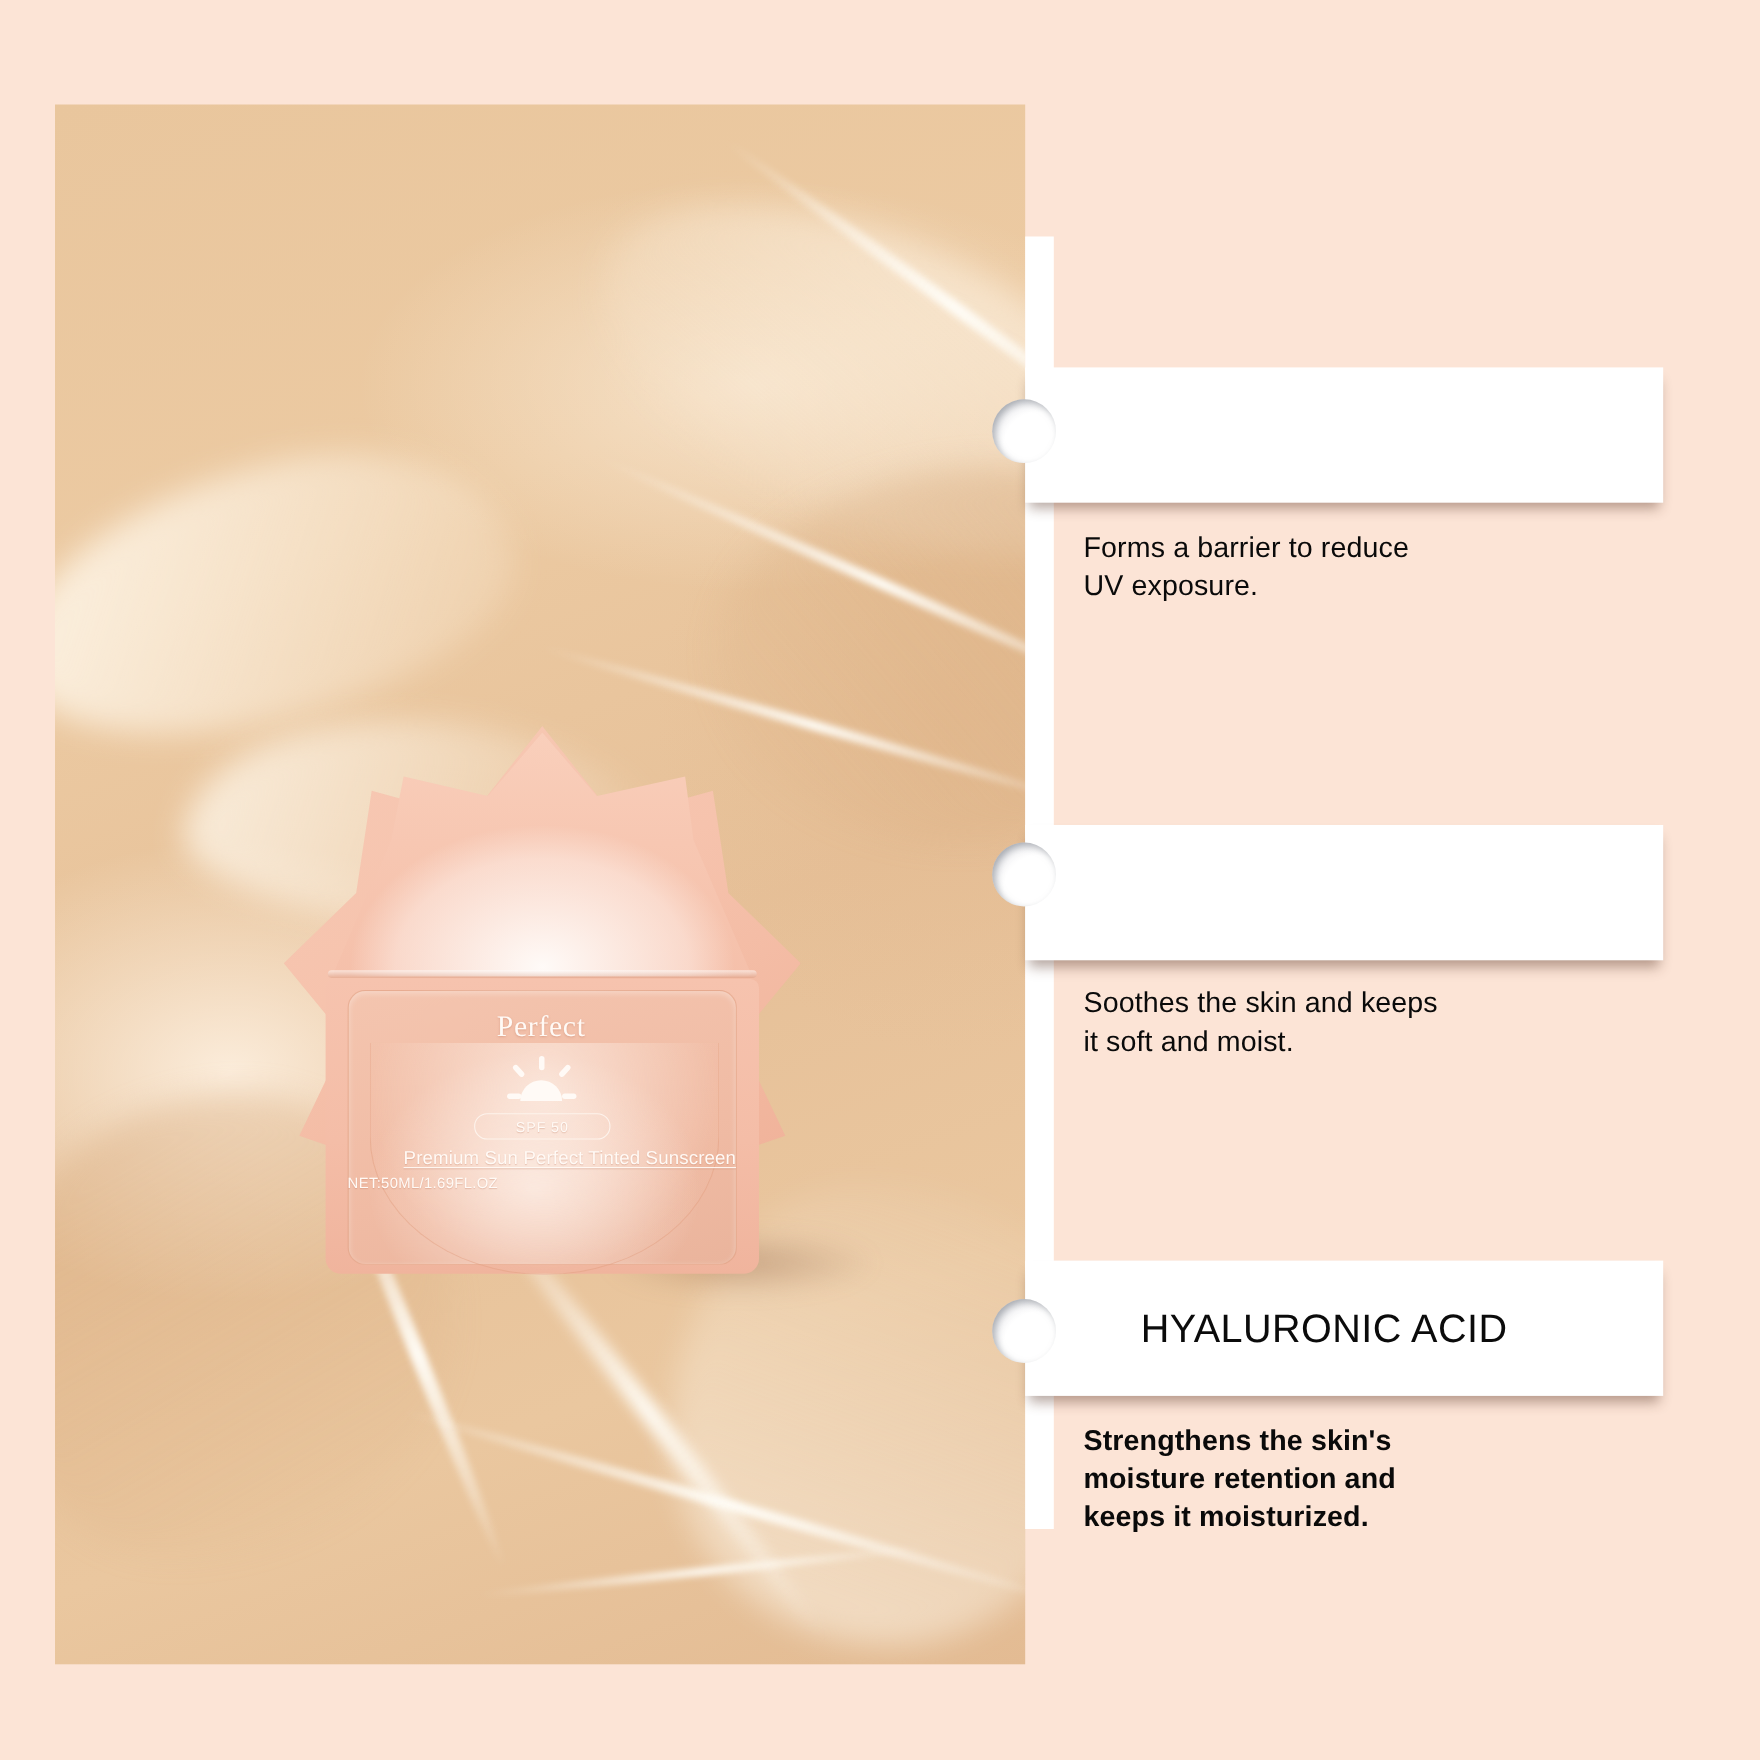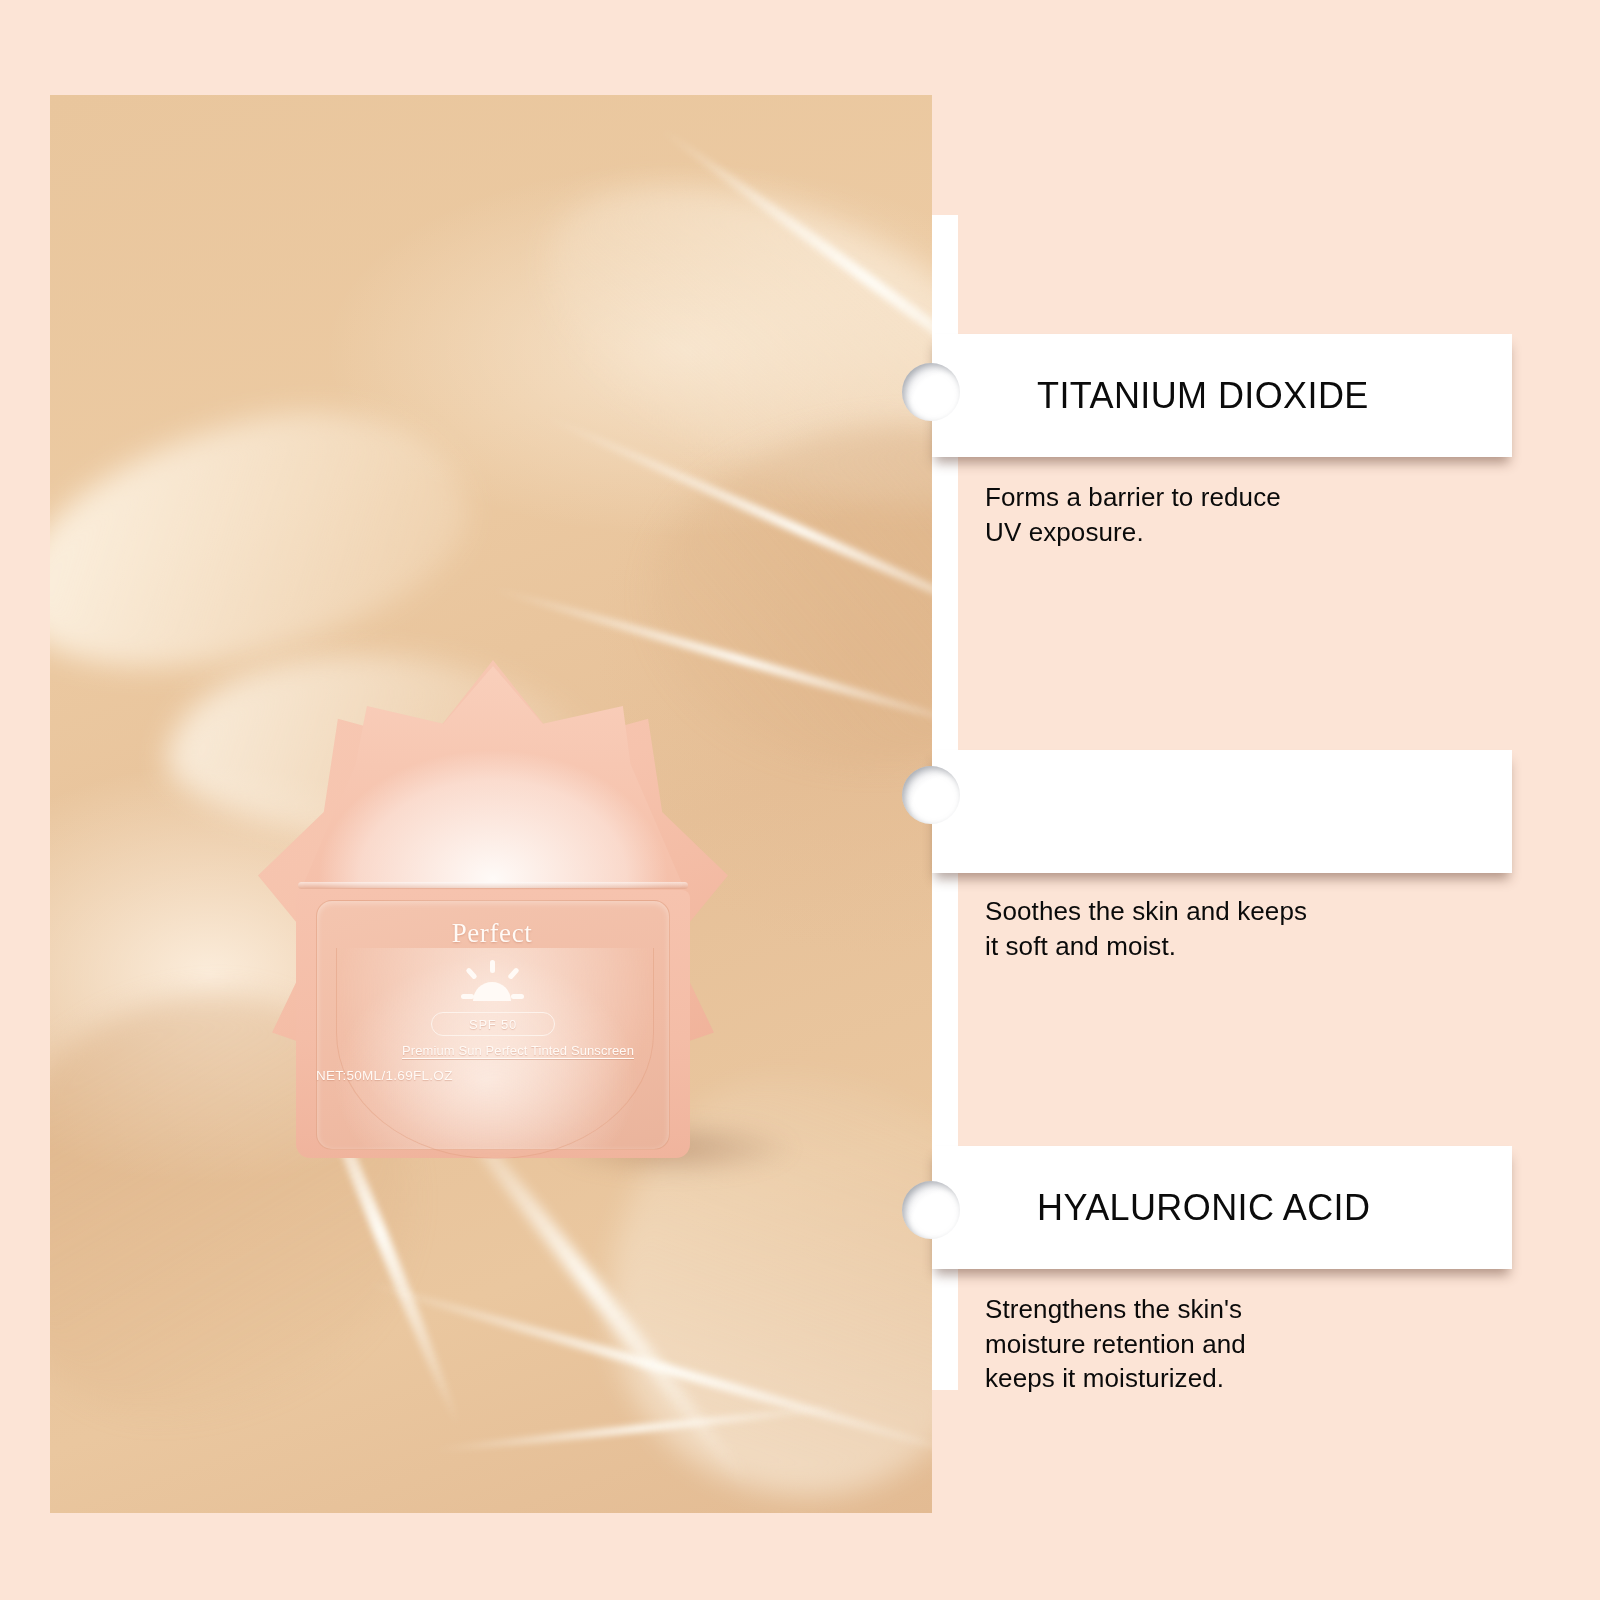--- a/index.html
+++ b/index.html
@@ -98,21 +98,21 @@
   .sun .ray-l{left:0px;top:34px;width:13px;height:5px;}
   .sun .ray-r{left:50px;top:34px;width:13px;height:5px;}
   .spf{
     position:absolute;left:213px;top:412px;width:122px;height:22px;border-radius:12px;
     border:1.6px solid #fdf3ec;color:#fffaf6;font-size:13px;letter-spacing:.8px;
     display:flex;align-items:center;justify-content:center;
     text-shadow:0 1px 1px rgba(190,120,95,.35);
   }
   .tagline{
     position:absolute;left:98px;top:443px;width:404px;text-align:center;
-    font-size:13px;color:#fffaf6;letter-spacing:.1px;
+    font-size:17px;color:#fffaf6;letter-spacing:.1px;
     text-decoration:underline;text-underline-offset:3px;
     text-shadow:0 1px 1px rgba(190,120,95,.35);
   }
   .netwt{
     position:absolute;left:98px;top:468px;width:352px;text-align:left;
     font-size:13.5px;color:#fffaf6;letter-spacing:.3px;
     text-shadow:0 1px 1px rgba(190,120,95,.35);
   }
   .jarshadow{position:absolute;left:330px;top:518px;width:250px;height:60px;
     background:radial-gradient(ellipse at 50% 50%, rgba(150,105,75,.42), rgba(150,105,75,0) 70%);
@@ -134,21 +134,21 @@
     background:radial-gradient(circle at 72% 74%, #ffffff 52%, #f2f2f4 72%, #c9ccd2 100%);
     box-shadow:inset 3px 3px 7px rgba(120,125,135,.55);
   }
   .desc{
     position:absolute;left:53px;font-size:26px;line-height:1.33;color:#0a0a0a;
     white-space:pre-line;letter-spacing:.1px;
   }
 
   .c1{top:334px;} .c1 .bullet{top:29px;} .c1 .desc{top:146px;width:540px;}
   .c2{top:750px;} .c2 .bullet{top:16px;} .c2 .desc{top:144px;width:560px;}
-  .c3{top:1146px;} .c3 .bullet{top:35px;} .c3 .desc{top:146px;width:510px;}
+  .c3{top:1146px;} .c3 .bullet{top:35px;} .c3 .desc{top:146px;width:510px;font-weight:bold;}
 </style>
 </head>
 <body>
 
 <div id="stage">
 
   <div class="photo">
     <div class="sm sm1"></div>
     <div class="sm sm2"></div>
     <div class="sm sm3"></div>
@@ -187,21 +187,20 @@
       <div class="tagline">Premium Sun Perfect Tinted Sunscreen</div>
       <div class="netwt">NET:50ML/1.69FL.OZ</div>
     </div>
   </div>
 
   <div class="spine"></div>
 
   <div class="card c1">
     <div class="title-bar">
       <div class="bullet"></div>
-      <div class="title-txt">TITANIUM DIOXIDE</div>
     </div>
     <div class="desc">Forms a barrier to reduce
 UV exposure.</div>
   </div>
 
   <div class="card c2">
     <div class="title-bar">
       <div class="bullet"></div>
     </div>
     <div class="desc">Soothes the skin and keeps

